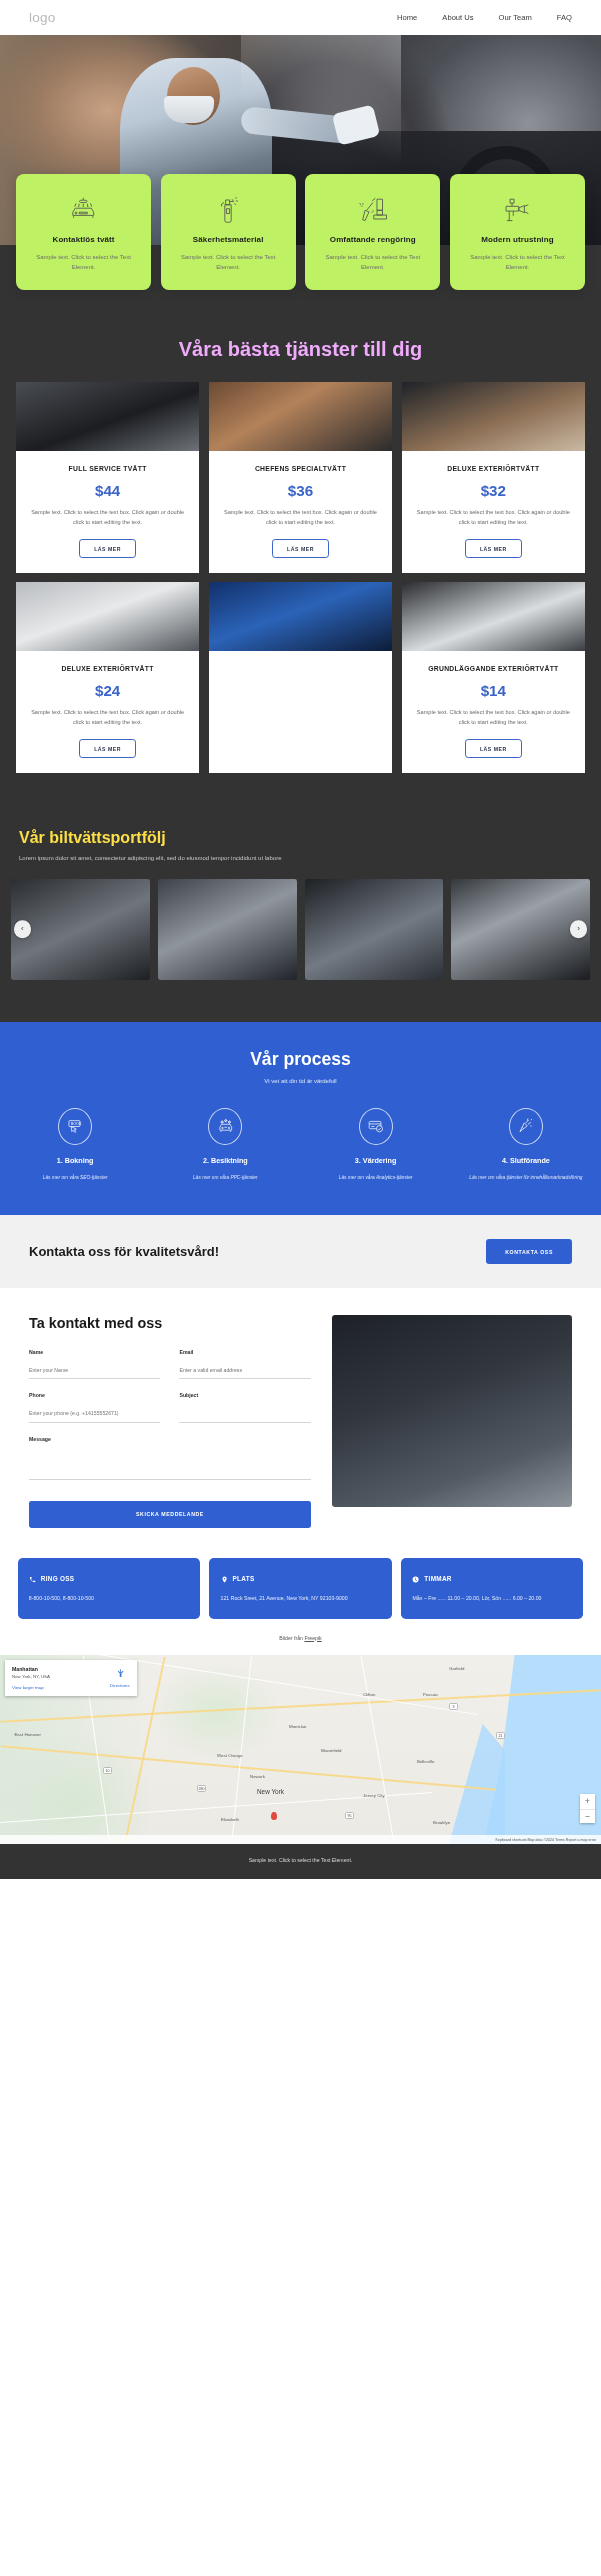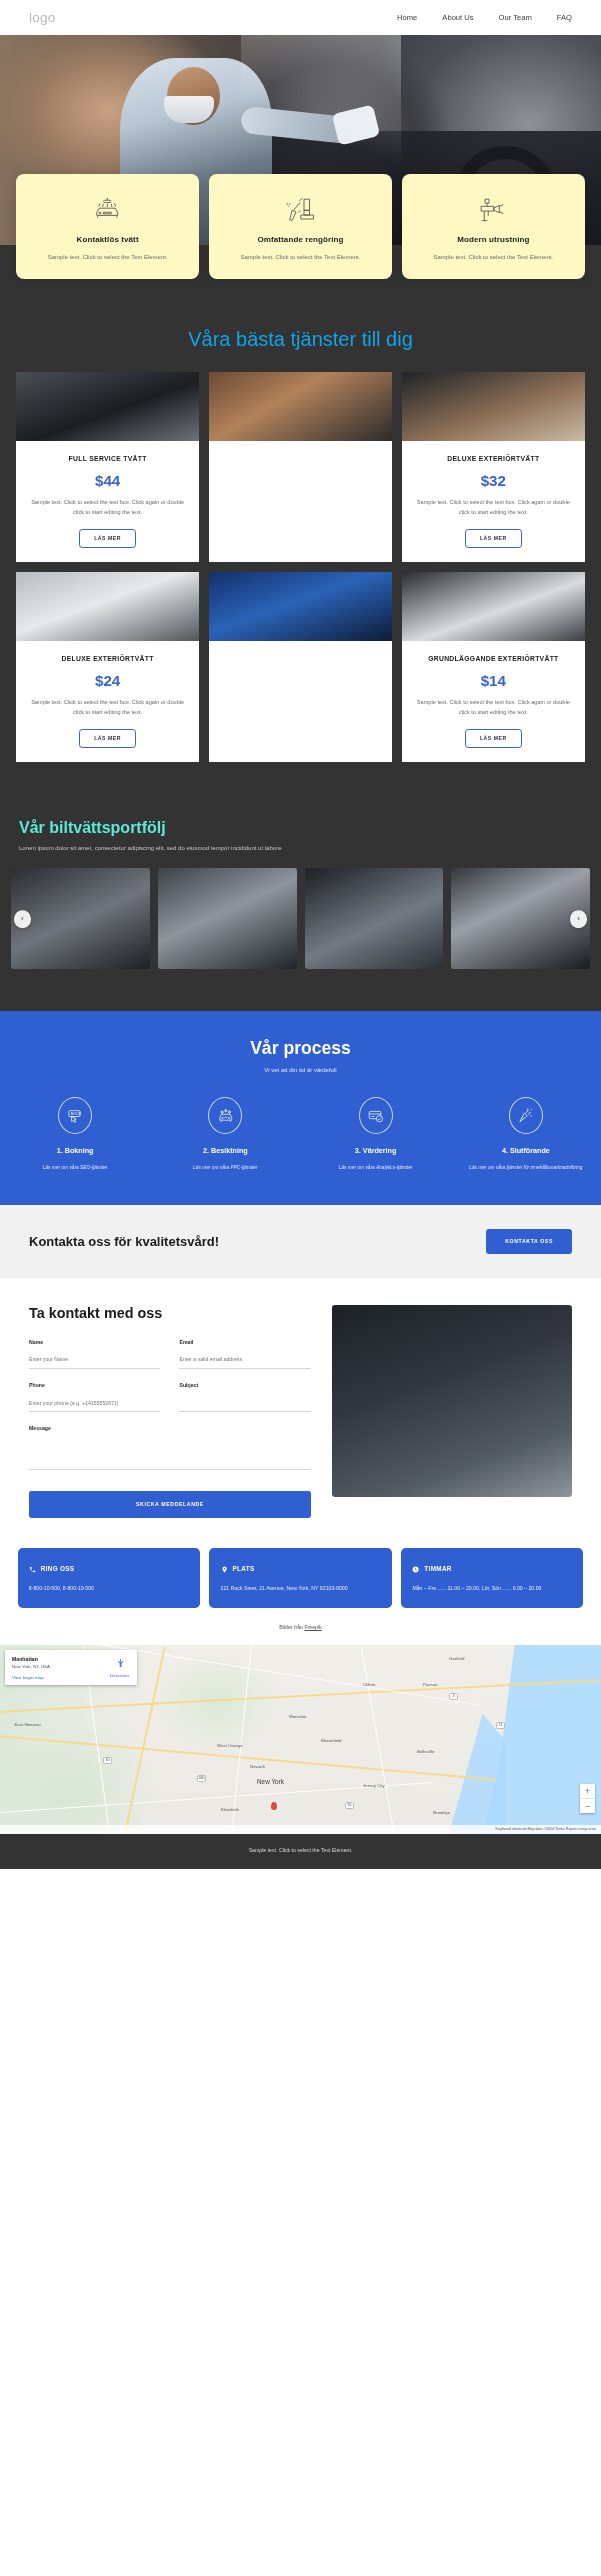--- a/index.html
+++ b/index.html
@@ -60,51 +60,51 @@
   .hp-cloth { position:absolute; left:335px; top:74px; width:42px; height:32px; border-radius:6.4px;
     background:#e9eef3; transform: rotate(-14deg); }
 
   
   .features-wrap { position: relative; background:#333333; }
   .features {
     display: flex; gap: 9.6px; padding: 0 16px;
     position: relative; top: -71px; margin-bottom: -48px;
   }
   .fcard {
-    flex: 1; background:#fef9c3; border-radius: 8px;
+    flex: 1; background:#bef264; border-radius: 8px;
     padding: 19px 11.2px 17.6px; text-align:center;
     box-shadow: 0 2.4px 11.2px rgba(0,0,0,.12);
     min-height: 98px;
   }
   .ficon { height: 32px; display:flex; align-items:center; justify-content:center; margin-bottom: 9.6px; }
   .ficon svg { display:block; }
   .ftitle { font-size: 8px; font-weight: 700; color:#1d1d1d; margin-bottom: 8px; letter-spacing:0.1px; }
   .fdesc { font-size: 6px; line-height: 1.7; color:#6d6d6d; }
 
   
   .services { background:#333333; padding: 8px 0 42px; }
-  .sec-title-lg { text-align:center; color:#0ea5e9; font-size: 20px; font-weight: 400; padding: 17.6px 0 21px; }
+  .sec-title-lg { text-align:center; color:#f0abfc; font-size: 20px; font-weight: 700; padding: 17.6px 0 21px; }
   .price-grid { display:flex; gap: 9.6px; padding: 0 16px; }
   .pcard { flex:1; background:#fff; overflow:hidden; display:flex; flex-direction:column; }
   .pimg { height: 69px; position:relative; overflow:hidden; }
   .pbody { padding: 13px 11.2px 14.4px; text-align:center; }
   .pname { font-size: 6.8px; font-weight: 700; color:#1a1a1a; letter-spacing:0.3px; line-height:1.6; min-height: 11.2px; }
   .pprice { font-size: 15.2px; font-weight: 700; color:#3a64c8; margin: 6.4px 0 8px; }
   .pdesc { font-size: 5.6px; line-height: 1.85; color:#6b6b6b; margin-bottom: 11.2px; }
   .pbtn {
     display:inline-block; border:0.8px solid #3a64c8; color:#27314a;
     font-size: 5.2px; font-weight: 700; letter-spacing:0.5px;
     padding: 5.6px 14.4px; border-radius: 3.2px; background:#fff; cursor:pointer;
   }
   .price-row2 { margin-top: 9.6px; }
 
   
   .portfolio { background:#333333; padding: 14.4px 0 42px; }
   .p-head { padding: 0 19px; }
-  .p-title { color:#5eead4; font-size: 16px; font-weight: 700; margin-bottom: 8px; }
+  .p-title { color:#fde047; font-size: 16px; font-weight: 700; margin-bottom: 8px; }
   .p-sub { color:#c7c7c7; font-size: 6px; }
   .p-carousel { position:relative; margin-top: 17.6px; padding: 0 11.2px; }
   .p-track { display:flex; gap: 8px; }
   .p-item { flex:1; height: 101px; border-radius: 2.4px; overflow:hidden; position:relative; }
   .p-arrow {
     position:absolute; top:50%; transform: translateY(-50%);
     width: 17.6px; height: 17.6px; border-radius:50%;
     background: rgba(255,255,255,.9); color:#333;
     display:flex; align-items:center; justify-content:center;
     font-size: 8px; cursor:pointer; z-index: 3;
@@ -260,20 +260,34 @@
             <path d="M7 25v2M31 25v2"></path>
             <path d="M6 24h26v-4l-3-5H9l-3 5v4z"></path>
             <circle cx="10" cy="21" r="1.2"></circle>
               <path d="M14 20h10v2H14z"></path>
           </svg>
         </div>
         <div class="ftitle">Kontaktlös tvätt</div>
         <div class="fdesc">Sample text. Click to select the Text Element.</div>
       </div>
 
+      <div class="fcard">
+        <div class="ficon">
+          <svg width="26" height="27" viewBox="0 0 32 34" fill="none" stroke="#555" stroke-width="1.1">
+            <path d="M12 11h8v20a2 2 0 0 1-2 2h-4a2 2 0 0 1-2-2V11z"></path>
+            <path d="M13 5h5v6h-5z"></path>
+              <path d="M18 7h5l-2-3"></path>
+            <path d="M11 8l-3 2v3"></path>
+            <path d="M14 16h4v6h-4z"></path>
+            <path d="M25 3l2-1M26 6l2.5.5M24 9.5l2 1.5"></path>
+          </svg>
+        </div>
+        <div class="ftitle">Säkerhetsmaterial</div>
+        <div class="fdesc">Sample text. Click to select the Text Element.</div>
+      </div>
 
       <div class="fcard">
         <div class="ficon">
           <svg width="34" height="27" viewBox="0 0 42 34" fill="none" stroke="#555" stroke-width="1.1">
             <path d="M26 4h7v14h-7z" rx="2"></path>
             <path d="M22 24h16v5H22z"></path>
               <path d="M26 18h7v6h-7z"></path>
             <path d="M8 30l3-12 5 2-5 11z"></path>
             <path d="M13 18l8-10"></path>
             <path d="M20 6l4-3"></path>
@@ -311,20 +325,26 @@
           <div class="pimg" style="background:linear-gradient(160deg,#4a4d52,#1b1d21 55%,#6e7278);"></div>
           <div class="pbody">
             <div class="pname">FULL SERVICE TVÄTT</div>
             <div class="pprice">$44</div>
             <div class="pdesc">Sample text. Click to select the text box. Click again or double click to start editing the text.</div>
             <span class="pbtn">LÄS MER</span>
           </div>
         </div>
         <div class="pcard">
           <div class="pimg" style="background:linear-gradient(150deg,#6b4a33,#b3825a 40%,#2c2b2c);"></div>
+          <div class="pbody">
+            <div class="pname">CHEFENS SPECIALTVÄTT</div>
+            <div class="pprice">$36</div>
+            <div class="pdesc">Sample text. Click to select the text box. Click again or double click to start editing the text.</div>
+            <span class="pbtn">LÄS MER</span>
+          </div>
         </div>
         <div class="pcard">
           <div class="pimg" style="background:linear-gradient(160deg,#1f2328,#8c6f55 55%,#cbb9a3);"></div>
           <div class="pbody">
             <div class="pname">DELUXE EXTERIÖRTVÄTT</div>
             <div class="pprice">$32</div>
             <div class="pdesc">Sample text. Click to select the text box. Click again or double click to start editing the text.</div>
             <span class="pbtn">LÄS MER</span>
           </div>
         </div>

